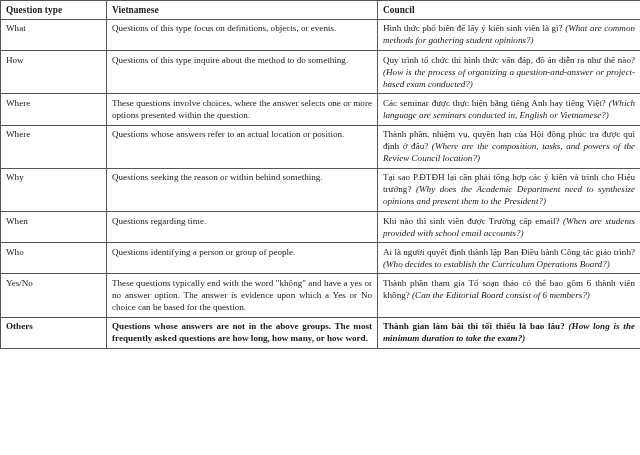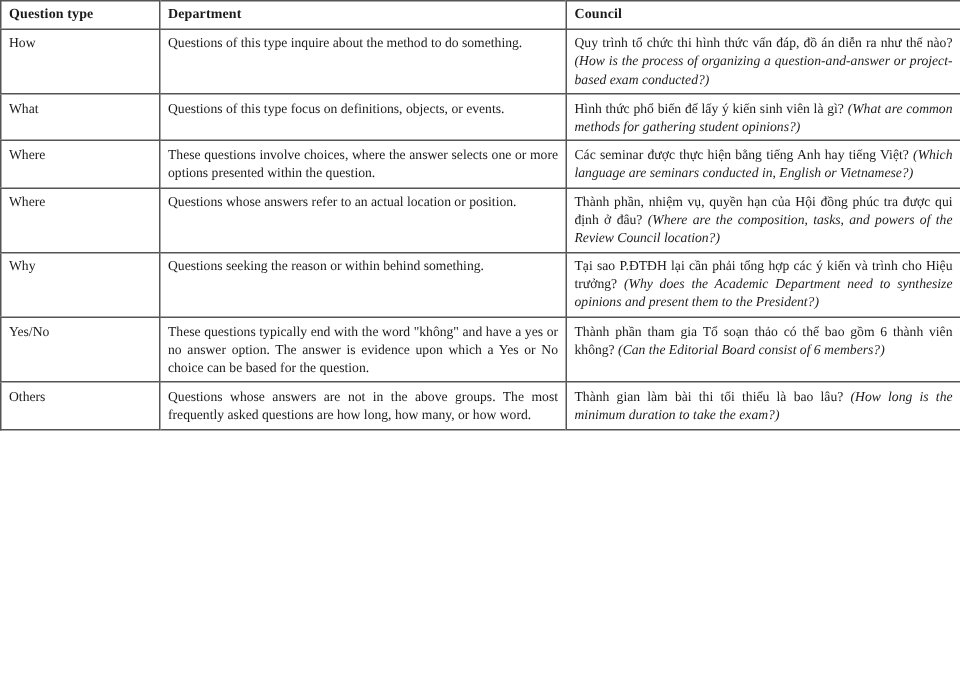--- a/index.html
+++ b/index.html
@@ -50,21 +50,21 @@
   }
   thead th:last-child { border-right: none; }
 
   tbody td {
     vertical-align: top;
     padding: 2.5px 5px 3.5px 5px;
     border-right: 1px solid #555;
     border-bottom: 1px solid #555;
   }
   tbody td:last-child { border-right: none; }
-  tbody tr:last-child td { border-bottom: none; }
+  tbody tr:last-child td { border-bottom: none; font-weight: bold; }
 
   td.cell-def, td.cell-ex {
     text-align: justify;
     text-justify: inter-word;
     hyphens: manual;
   }
   td.cell-type {
     white-space: nowrap;
   }
   .gloss {
@@ -77,57 +77,67 @@
 <div class="table-wrap">
   <table class="qtable">
     <colgroup>
       <col class="c-type">
       <col class="c-def">
       <col class="c-ex">
     </colgroup>
     <thead>
       <tr>
         <th>Question type</th>
-        <th>Department</th>
+        <th>Vietnamese</th>
         <th>Council</th>
       </tr>
     </thead>
     <tbody>
 
       <tr>
+        <td class="cell-type">What</td>
+        <td class="cell-def">Questions of this type focus on definitions, objects, or events.</td>
+        <td class="cell-ex"><span>Hình thức phổ biến để lấy ý kiến sinh viên là gì?</span> <span class="gloss">(What are common methods for gathering student opinions?)</span></td>
+      </tr>
+
+      <tr>
         <td class="cell-type">How</td>
         <td class="cell-def">Questions of this type inquire about the method to do something.</td>
         <td class="cell-ex"><span>Quy trình tổ chức thi hình thức vấn đáp, đồ án diễn ra như thế nào?</span> <span class="gloss">(How is the process of organizing a question-and-answer or project-based exam conducted?)</span></td>
-      </tr>
-
-      <tr>
-        <td class="cell-type">What</td>
-        <td class="cell-def">Questions of this type focus on definitions, objects, or events.</td>
-        <td class="cell-ex"><span>Hình thức phổ biến để lấy ý kiến sinh viên là gì?</span> <span class="gloss">(What are common methods for gathering student opinions?)</span></td>
       </tr>
 
       <tr>
         <td class="cell-type">Where</td>
         <td class="cell-def">These questions involve choices, where the answer selects one or more options presented within the question.</td>
         <td class="cell-ex"><span>Các seminar được thực hiện bằng tiếng Anh hay tiếng Việt?</span> <span class="gloss">(Which language are seminars conducted in, English or Vietnamese?)</span></td>
       </tr>
 
       <tr>
         <td class="cell-type">Where</td>
         <td class="cell-def">Questions whose answers refer to an actual location or position.</td>
         <td class="cell-ex"><span>Thành phần, nhiệm vụ, quyền hạn của Hội đồng phúc tra được qui định ở đâu?</span> <span class="gloss">(Where are the composition, tasks, and powers of the Review Council location?)</span></td>
       </tr>
 
       <tr>
         <td class="cell-type">Why</td>
         <td class="cell-def">Questions seeking the reason or within behind something.</td>
         <td class="cell-ex"><span>Tại sao P.ĐTĐH lại cần phải tổng hợp các ý kiến và trình cho Hiệu trưởng?</span> <span class="gloss">(Why does the Academic Department need to synthesize opinions and present them to the President?)</span></td>
       </tr>
 
+      <tr>
+        <td class="cell-type">When</td>
+        <td class="cell-def">Questions regarding time.</td>
+        <td class="cell-ex"><span>Khi nào thì sinh viên được Trường cấp email?</span> <span class="gloss">(When are students provided with school email accounts?)</span></td>
+      </tr>
 
+      <tr>
+        <td class="cell-type">Who</td>
+        <td class="cell-def">Questions identifying a person or group of peo­ple.</td>
+        <td class="cell-ex"><span>Ai là người quyết định thành lập Ban Điều hành Công tác giáo trình?</span> <span class="gloss">(Who decides to establish the Curriculum Operations Board?)</span></td>
+      </tr>
 
       <tr>
         <td class="cell-type">Yes/No</td>
         <td class="cell-def">These questions typically end with the word "không" and have a yes or no answer option. The answer is evidence upon which a Yes or No choice can be based for the question.</td>
         <td class="cell-ex"><span>Thành phần tham gia Tổ soạn thảo có thể bao gồm 6 thành viên không?</span> <span class="gloss">(Can the Editorial Board consist of 6 members?)</span></td>
       </tr>
 
       <tr>
         <td class="cell-type">Others</td>
         <td class="cell-def">Questions whose answers are not in the above groups. The most frequently asked questions are how long, how many, or how word.</td>

